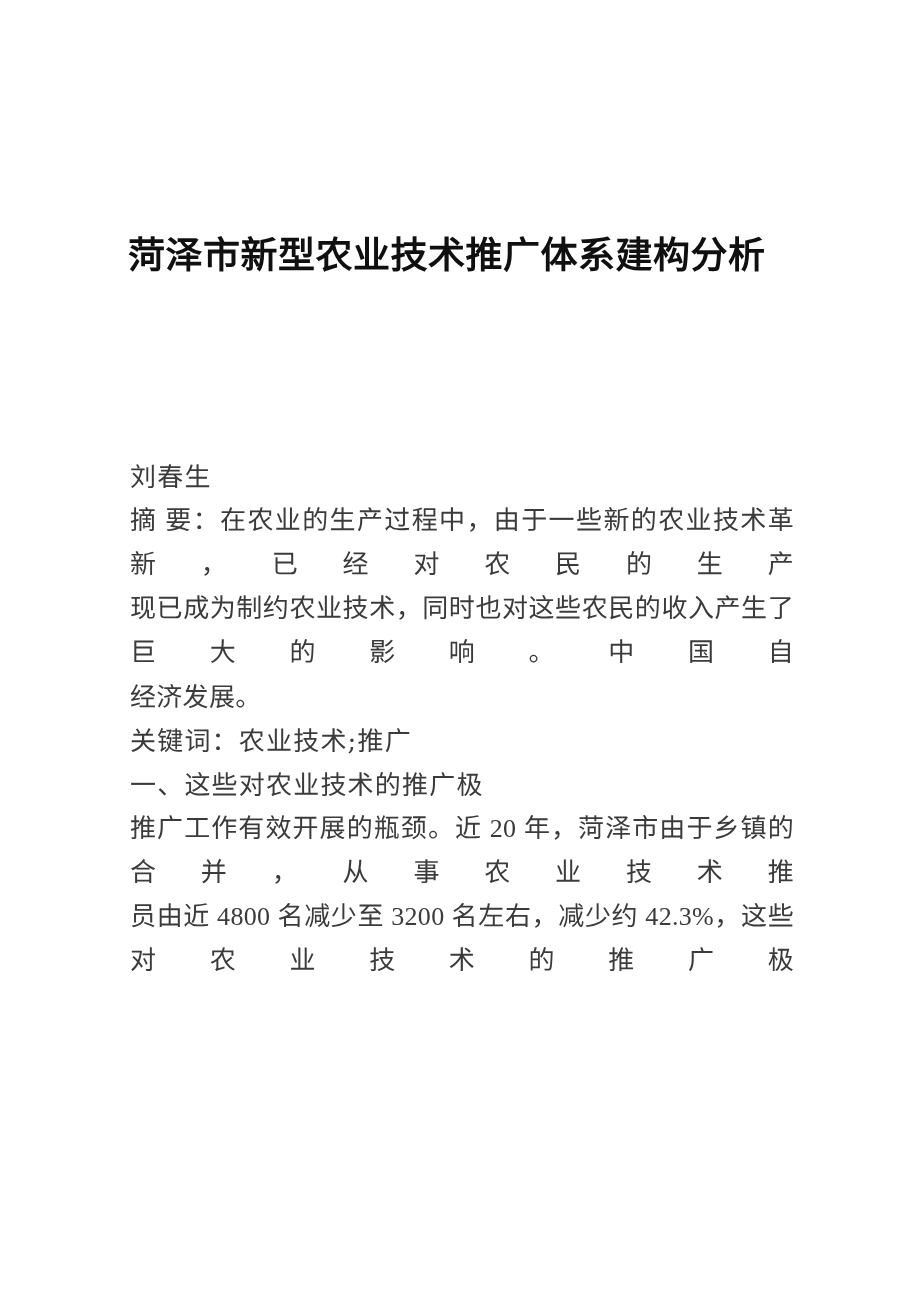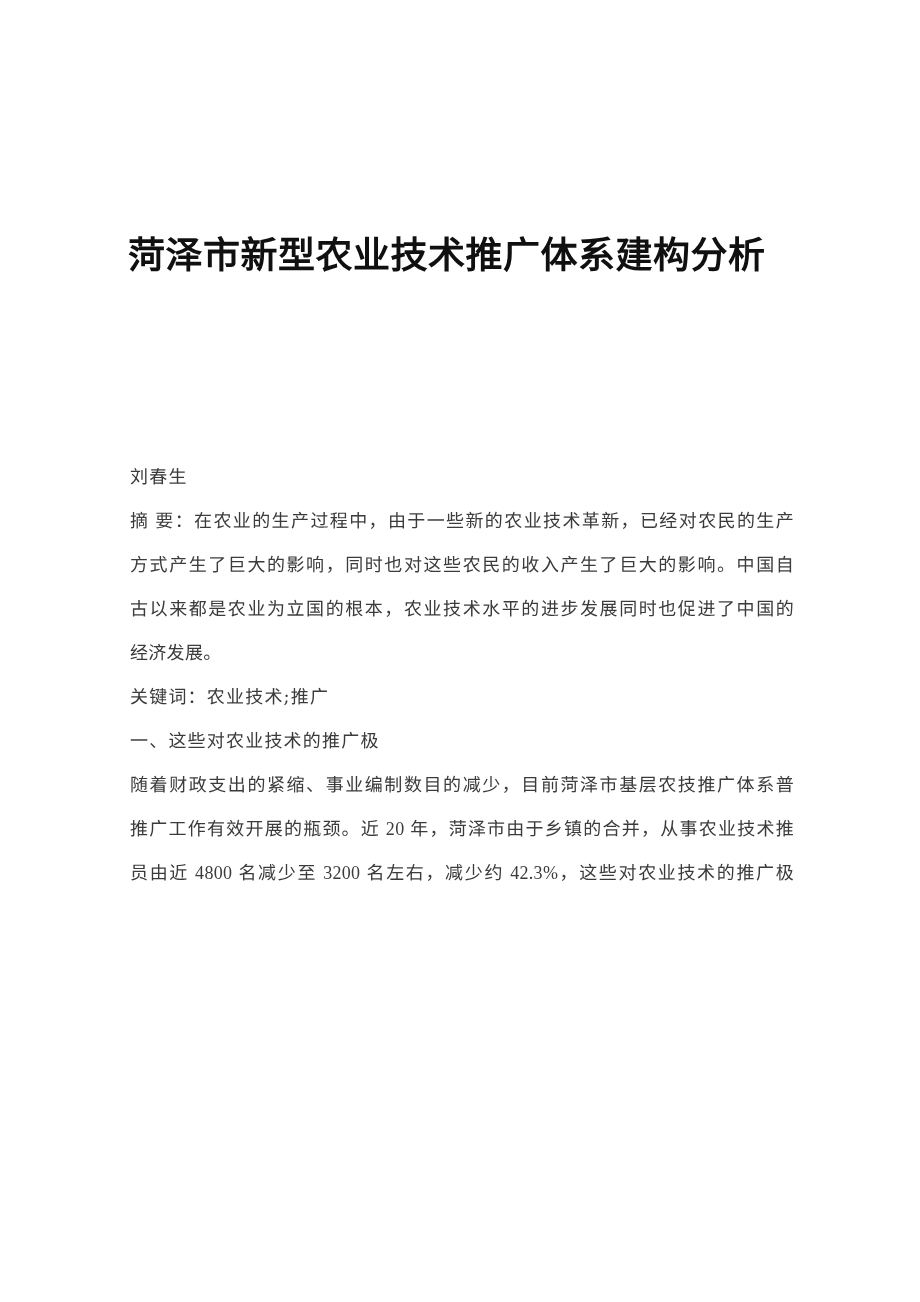--- a/index.html
+++ b/index.html
@@ -38,21 +38,21 @@
   
   .body-block {
     position: absolute;
     left: 130px;
     top: 455px;
     width: 664px;
   }
 
   .line {
     font-family: "DejaVu Serif", "Liberation Serif", serif;
-    font-size: 18px;
+    font-size: 26px;
     line-height: 44px;
     color: #3b3b3b;
     letter-spacing: 0.3px;
     white-space: pre;
   }
 
   
   .line.justify {
     text-align: justify;
     text-align-last: justify;
@@ -77,26 +77,24 @@
 
 <div class="page">
 
   <h1 class="doc-title">菏泽市新型农业技术推广体系建构分析</h1>
 
   <div class="body-block">
 
     <div class="line author">刘春生</div>
 
     <div class="line justify">摘 要：在农业的生产过程中，由于一些新的农业技术革新，已经对农民的生产</div>
-    <div class="line justify">方式产生了巨大的影响，同时也对这些农民的收入产生了巨大的影响。中国自</div>
-    <div class="line justify">古以来都是农业为立国的根本，农业技术水平的进步发展同时也促进了中国的</div>
+    <div class="line justify">现已成为制约农业技术，同时也对这些农民的收入产生了巨大的影响。中国自</div>
     <div class="line">经济发展。</div>
 
     <div class="line keywords">关键词：农业技术;推广</div>
 
     <div class="line section-heading">一、这些对农业技术的推广极</div>
 
-    <div class="line justify">随着财政支出的紧缩、事业编制数目的减少，目前菏泽市基层农技推广体系普</div>
     <div class="line justify">推广工作有效开展的瓶颈。近 20 年，菏泽市由于乡镇的合并，从事农业技术推</div>
     <div class="line justify">员由近 4800 名减少至 3200 名左右，减少约 42.3%，这些对农业技术的推广极</div>
 
   </div>
 </div>
 
 </body></html>

